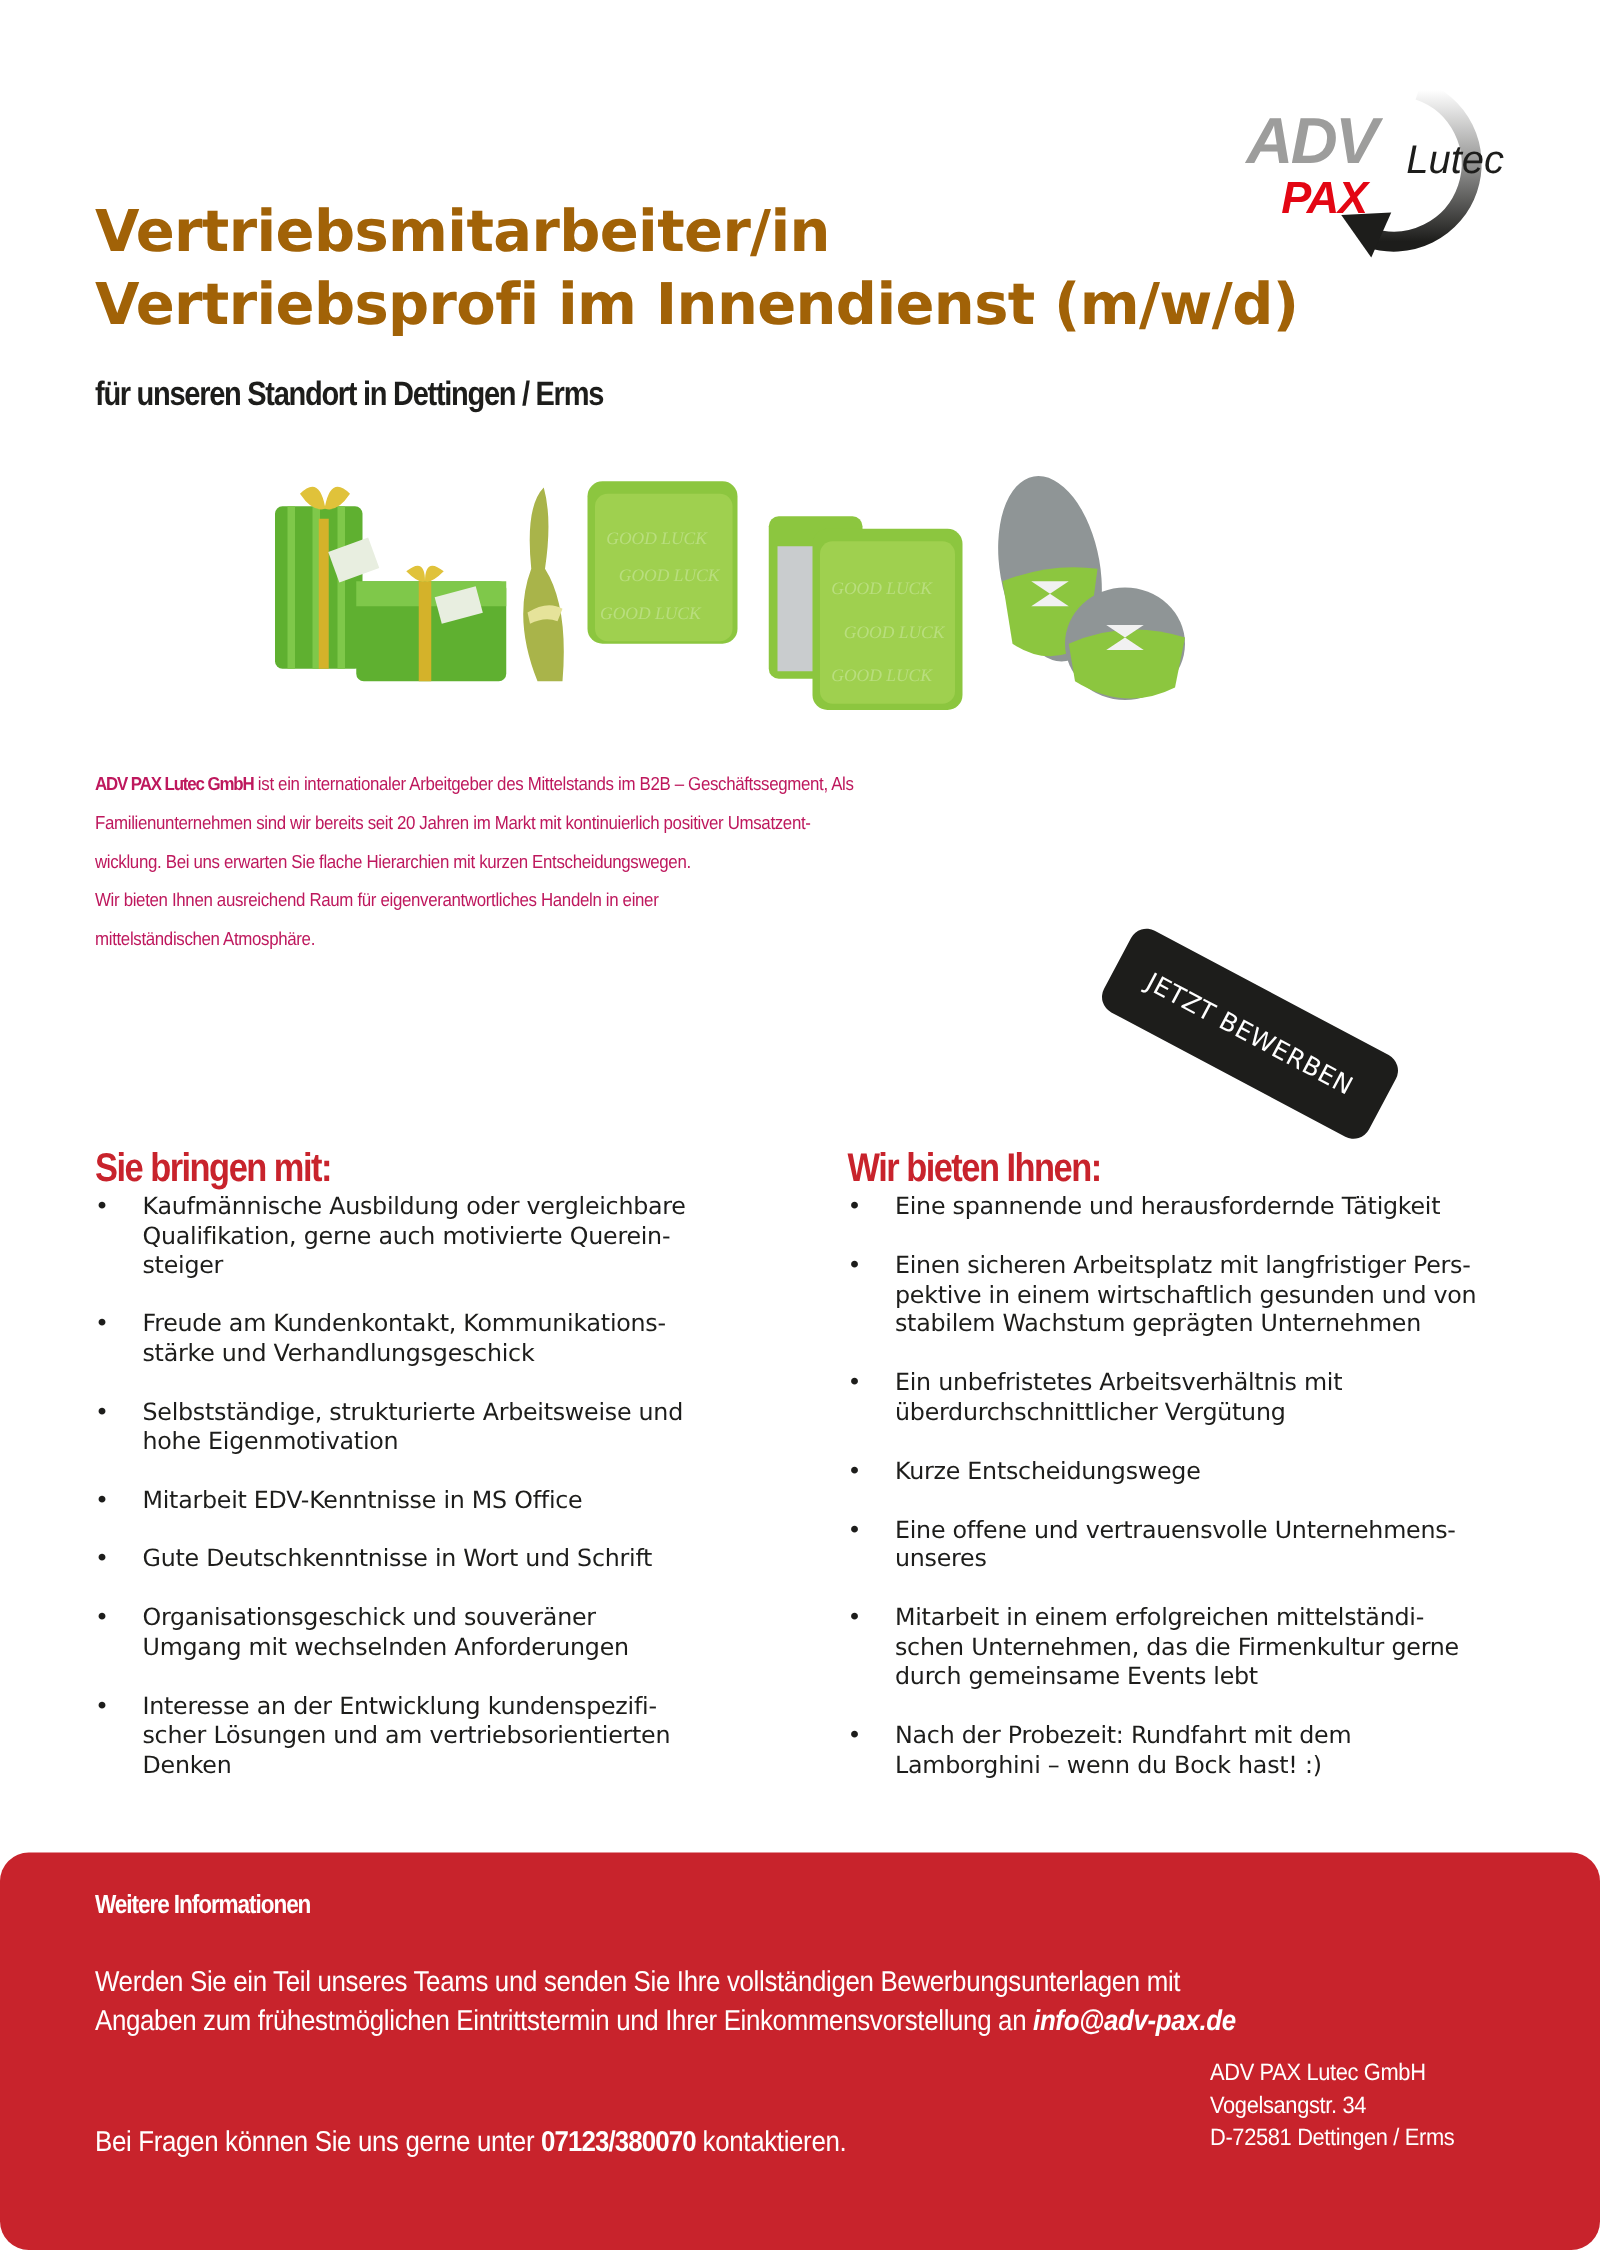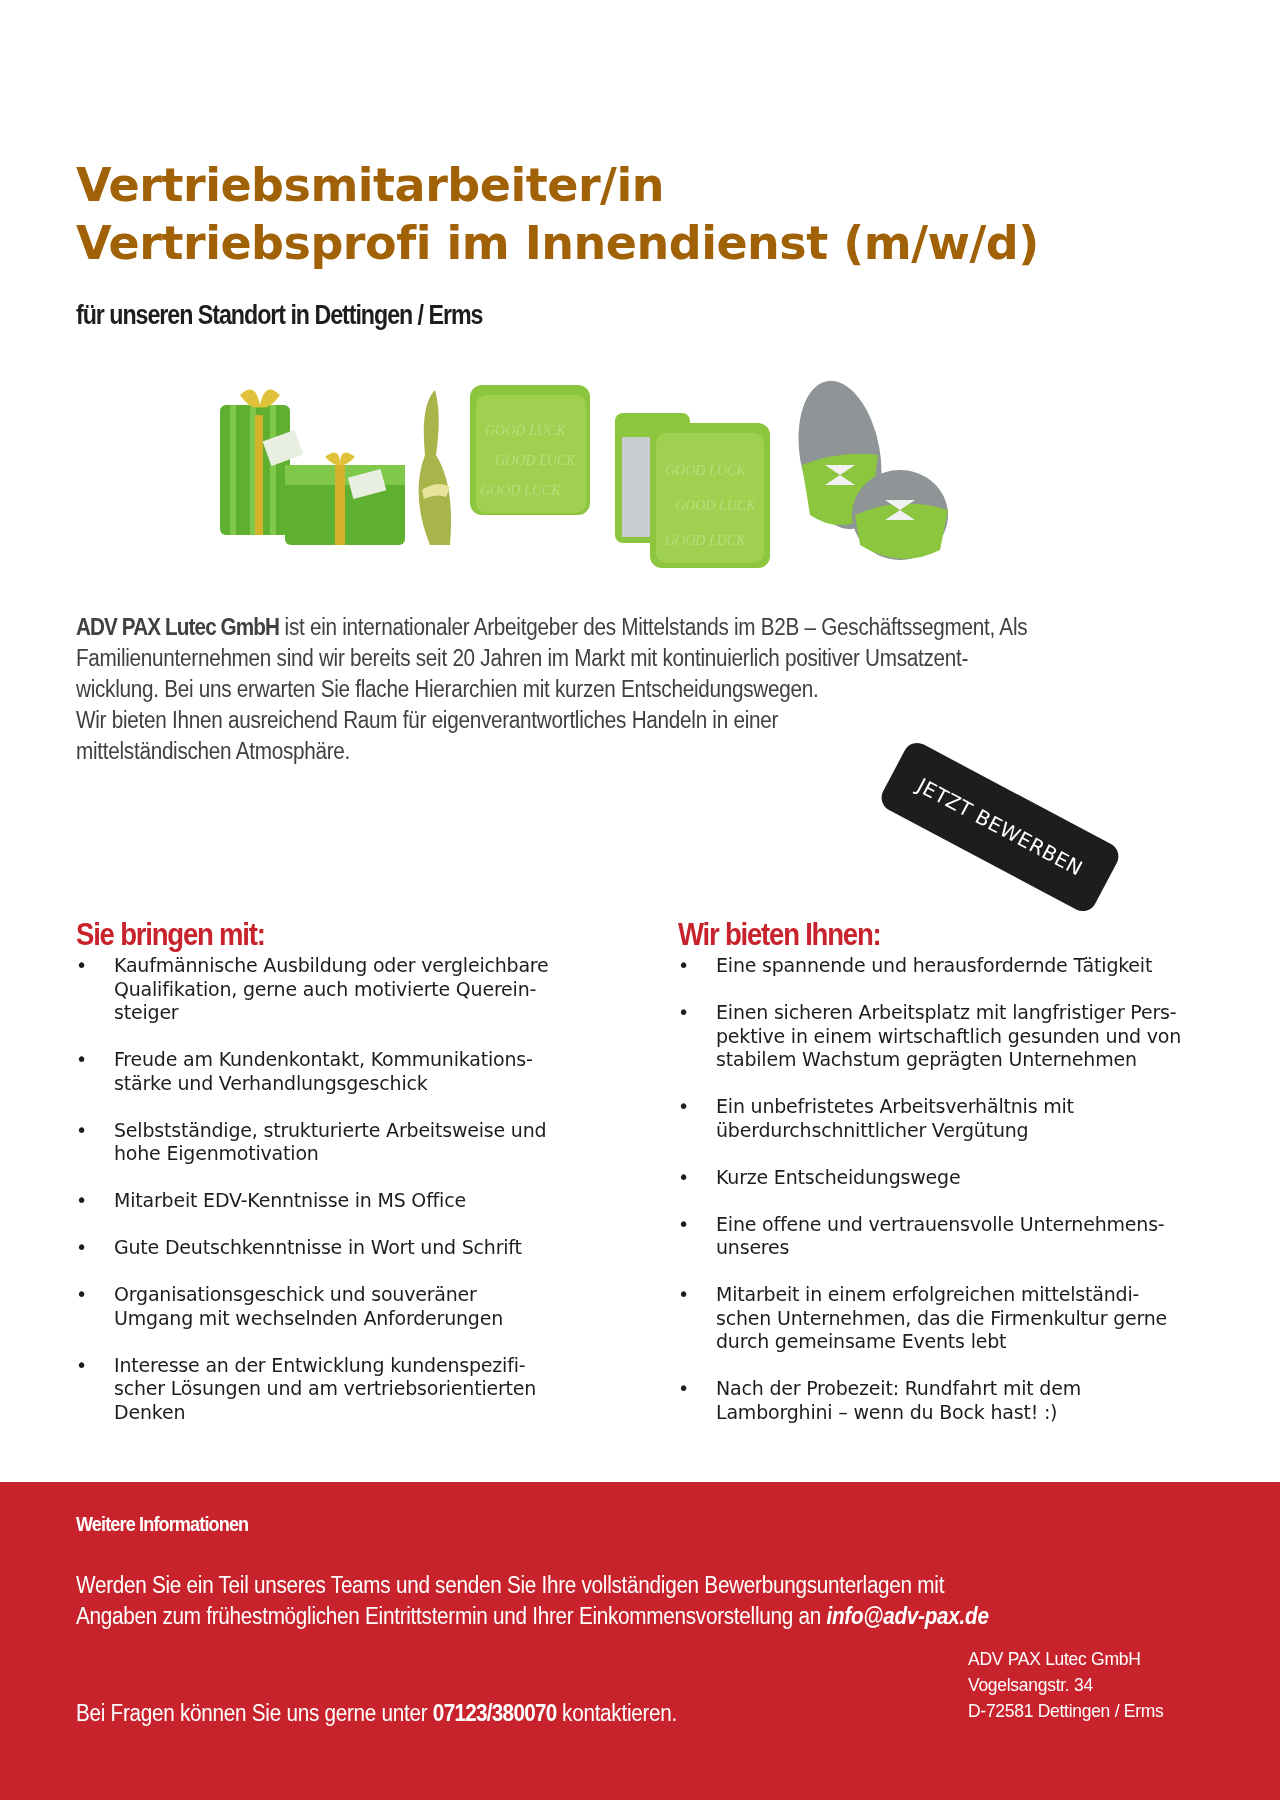--- a/index.html
+++ b/index.html
@@ -15,61 +15,77 @@
   .headline-line { font-family: "DejaVu Sans", sans-serif; font-weight: bold; color: #a16207; font-size: 46px; line-height: 58px; letter-spacing: -0.5px; white-space: nowrap; }
   .subline { position: absolute; left: 76px; top: 300px; font-family: "Liberation Sans", sans-serif; font-weight: bold; font-size: 27px; letter-spacing: -1.2px; transform: scaleX(0.86); transform-origin: left; white-space: nowrap; }
 
   
   .logo { position: absolute; left: 985px; top: 60px; width: 240px; height: 160px; }
 
   
   .products { position: absolute; left: 210px; top: 375px; width: 890px; height: 200px; font-style: italic; }
 
   
-  .body { position: absolute; left: 76px; top: 612px; width: 1120px; font-family: "Liberation Sans", sans-serif; font-size: 23px; line-height: 31px; color: #404040; letter-spacing: -0.3px; }
+  .body { position: absolute; left: 76px; top: 612px; width: 1120px; font-family: "Liberation Sans", sans-serif; font-size: 15px; line-height: 31px; color: #be185d; letter-spacing: -0.3px; }
   .body p { white-space: nowrap; transform: scaleX(0.9); transform-origin: left; }
   .body .strong { font-weight: bold; letter-spacing: -1px; }
   .body2 { position: absolute; left: 76px; top: 795px; width: 760px; font-family: "Liberation Sans", sans-serif; font-size: 23px; line-height: 31px; letter-spacing: -0.3px; }
   .body2 p { white-space: nowrap; transform: scaleX(0.9); transform-origin: left; }
 
   
   .badge { position: absolute; left: 880px; top: 790px; width: 240px; height: 74px; background: #1d1d1b; border-radius: 14px; transform: rotate(28deg); display: flex; align-items: center; justify-content: center; color: #fff; font-family: "DejaVu Sans", sans-serif; font-size: 20px; letter-spacing: 0.5px; cursor: pointer; }
 
   
   .col { position: absolute; top: 916px; }
   .col-left { left: 76px; width: 560px; }
   .col-right { left: 638px; width: 600px; margin-left: 40px; }
   .col-title { font-family: "Liberation Sans", sans-serif; font-weight: bold; color: #c8232c; font-size: 32px; line-height: 36px; letter-spacing: -1.4px; transform: scaleX(0.86); transform-origin: left; white-space: nowrap; margin-bottom: 2px; }
   .list { list-style: none; }
   .list li { position: relative; padding-left: 38px; font-family: "DejaVu Sans", sans-serif; font-size: 19px; line-height: 23.5px; color: #1d1d1b; margin-bottom: 23.5px; letter-spacing: -0.2px; }
   .list li .bullet { position: absolute; left: 0; top: 0; width: 20px; }
   .list li .txt { display: block; white-space: pre-line; }
 
   
-  .footer { position: absolute; left: 0; top: 1482px; width: 1280px; height: 318px; background: #c8232c; color: #ffffff; }
+  .footer { position: absolute; left: 0; top: 1482px; width: 1280px; height: 318px; background: #c8232c; color: #ffffff; border-radius: 23px; }
   .footer-title { position: absolute; left: 76px; top: 30px; font-family: "Liberation Sans", sans-serif; font-weight: bold; font-size: 21px; letter-spacing: -1px; transform: scaleX(0.86); transform-origin: left; white-space: nowrap; }
   .footer-text { position: absolute; left: 76px; top: 88px; font-family: "Liberation Sans", sans-serif; font-size: 23px; line-height: 31px; letter-spacing: -0.3px; white-space: nowrap; transform: scaleX(0.9); transform-origin: left; }
   .footer-text .email { font-weight: bold; font-style: italic; color: #ffffff; text-decoration: none; }
   .footer-contact { position: absolute; left: 76px; top: 218px; font-family: "Liberation Sans", sans-serif; font-size: 23px; letter-spacing: -0.3px; white-space: nowrap; transform: scaleX(0.9); transform-origin: left; }
   .footer-contact .phone { font-weight: bold; letter-spacing: -0.8px; }
   .address { position: absolute; left: 968px; top: 164px; font-family: "Liberation Sans", sans-serif; font-size: 19px; line-height: 26px; letter-spacing: -0.3px; white-space: nowrap; transform: scaleX(0.92); transform-origin: left; }
 </style>
 </head>
 <body>
 
 <div class="page">
 
 
   <div class="headline">
     <div class="headline-line">Vertriebsmitarbeiter/in</div>
     <div class="headline-line">Vertriebsprofi im Innendienst (m/w/d)</div>
   </div>
 
   <div class="subline">für unseren Standort in Dettingen / Erms</div>
 
+  <div class="logo">
+    <svg width="240" height="160" viewBox="0 0 240 160">
+      <defs>
+        <linearGradient id="arcGrad" x1="0" y1="0" x2="0" y2="1">
+          <stop offset="0" stop-color="#ffffff"></stop>
+          <stop offset="0.45" stop-color="#9d9d9c"></stop>
+          <stop offset="1" stop-color="#1d1d1b"></stop>
+        </linearGradient>
+      </defs>
+      <path d="M150 12 A62 62 0 1 1 110 130" fill="none" stroke="url(#arcGrad)" stroke-width="16"></path>
+      <polygon points="88,112 128,110 112,146" fill="#1d1d1b"></polygon>
+      <text x="12" y="70" font-family="Liberation Sans, sans-serif" font-weight="bold" font-style="italic" font-size="52" fill="#9d9d9c" letter-spacing="-2">ADV</text>
+      <text x="40" y="110" font-family="Liberation Sans, sans-serif" font-weight="bold" font-style="italic" font-size="36" fill="#e30613" letter-spacing="-1">PAX</text>
+      <text x="140" y="78" font-family="Liberation Sans, sans-serif" font-style="italic" font-size="32" fill="#1d1d1b">Lutec</text>
+    </svg>
+  </div>
 
   <div class="products">
     <svg width="890" height="200" viewBox="0 0 890 200">
 
       <g>
         <rect x="10" y="30" width="70" height="130" rx="6" fill="#5fb030"></rect>
         <rect x="20" y="30" width="6" height="130" fill="#7fc84a"></rect>
         <rect x="40" y="30" width="6" height="130" fill="#7fc84a"></rect>
         <rect x="60" y="30" width="6" height="130" fill="#7fc84a"></rect>
         <rect x="45" y="40" width="8" height="120" fill="#d4b22a"></rect>

